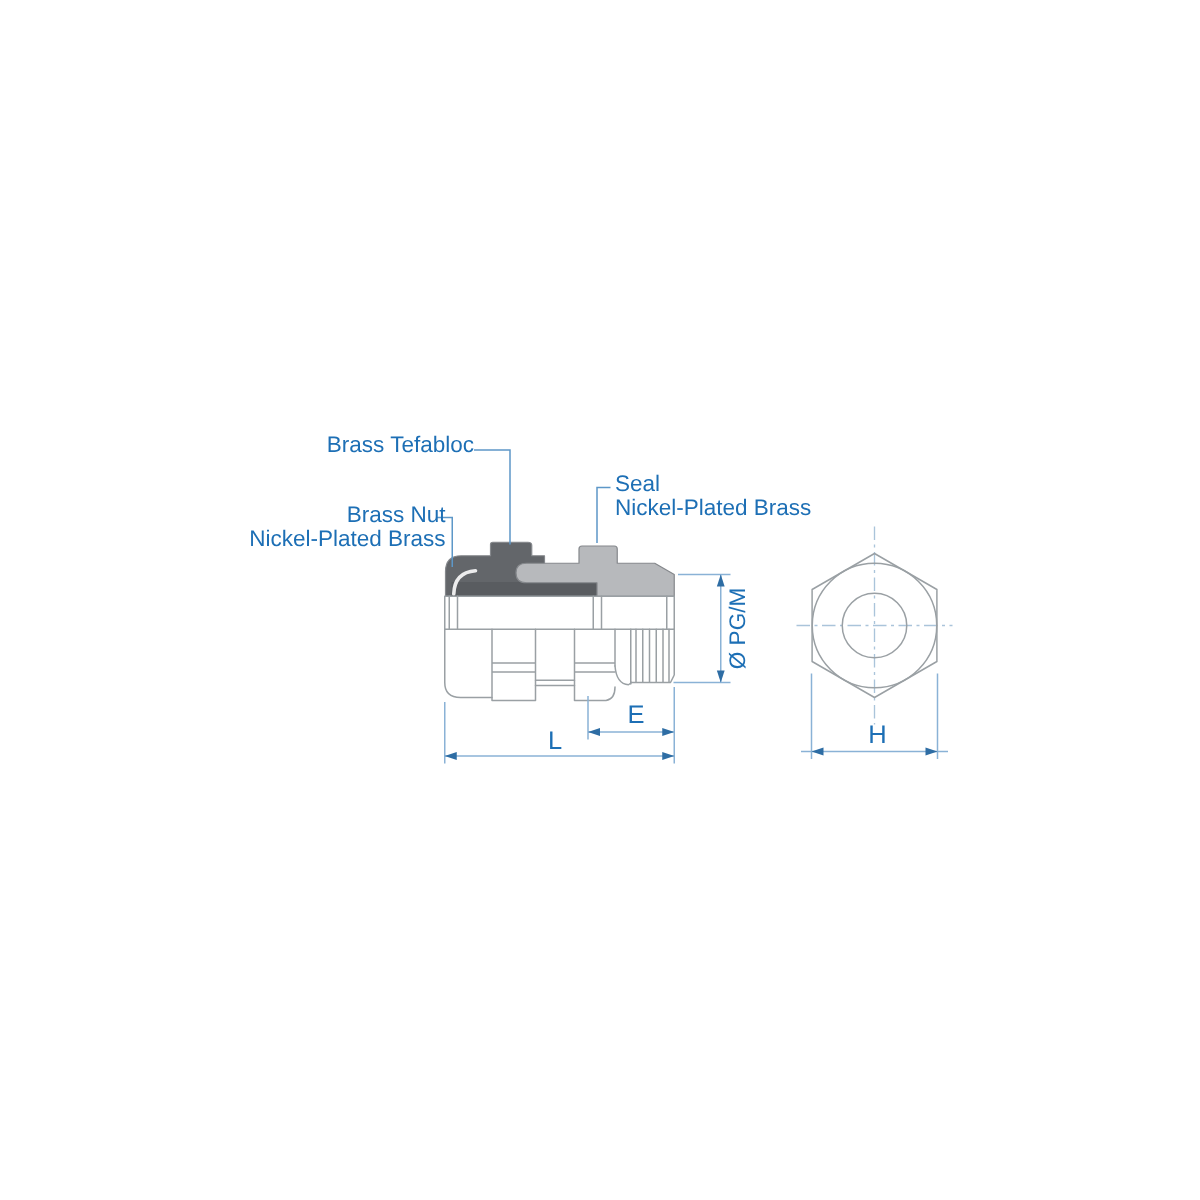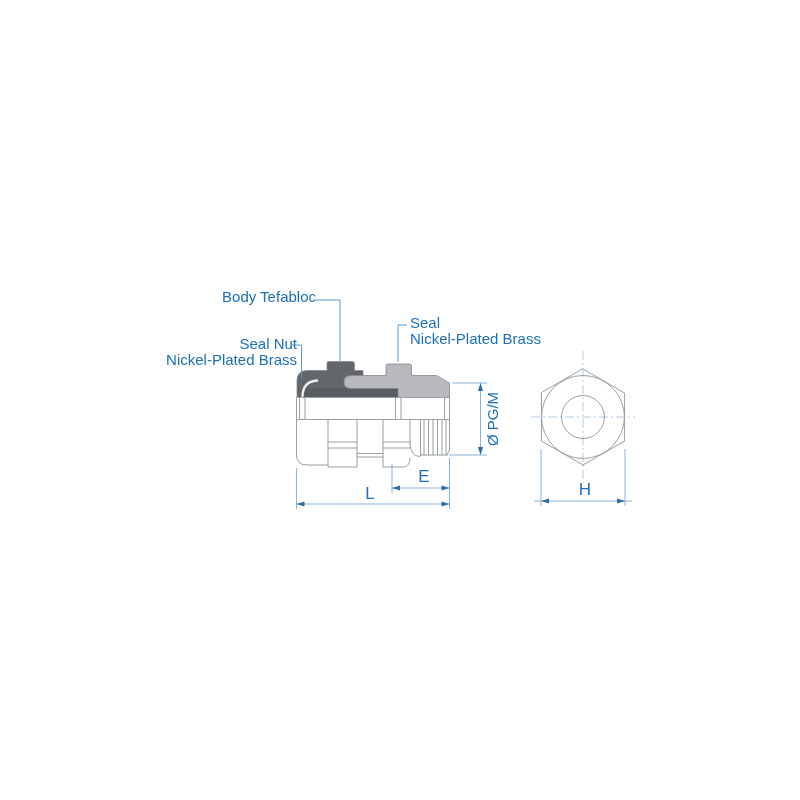--- a/index.html
+++ b/index.html
@@ -100,24 +100,24 @@
 
     <g>
       <path class="dim" d="M541,449 L541,506"></path>
       <path class="dim" d="M625,449 L625,506"></path>
       <path class="dim" d="M534,501 L632,501"></path>
       <polygon class="arr" points="541,501 549,498.4 549,503.6"></polygon>
       <polygon class="arr" points="625,501 617,498.4 617,503.6"></polygon>
     </g>
   </svg>
 
-  <div class="lbl right" style="right:484px;top:289px;">Body Tefabloc</div>
+  <div class="lbl right" style="right:484px;top:289px;">Brass Tefabloc</div>
 
   <div class="lbl right" style="right:503px;top:336px;">
-    <div>Seal Nut</div>
+    <div>Brass Nut</div>
     <div>Nickel-Plated Brass</div>
   </div>
 
   <div class="lbl" style="left:410px;top:315px;">
     <div>Seal</div>
     <div>Nickel-Plated Brass</div>
   </div>
 
   <div class="dimletter rot" style="left:492px;top:419px;font-size:15px;">Ø PG/M</div>
 

